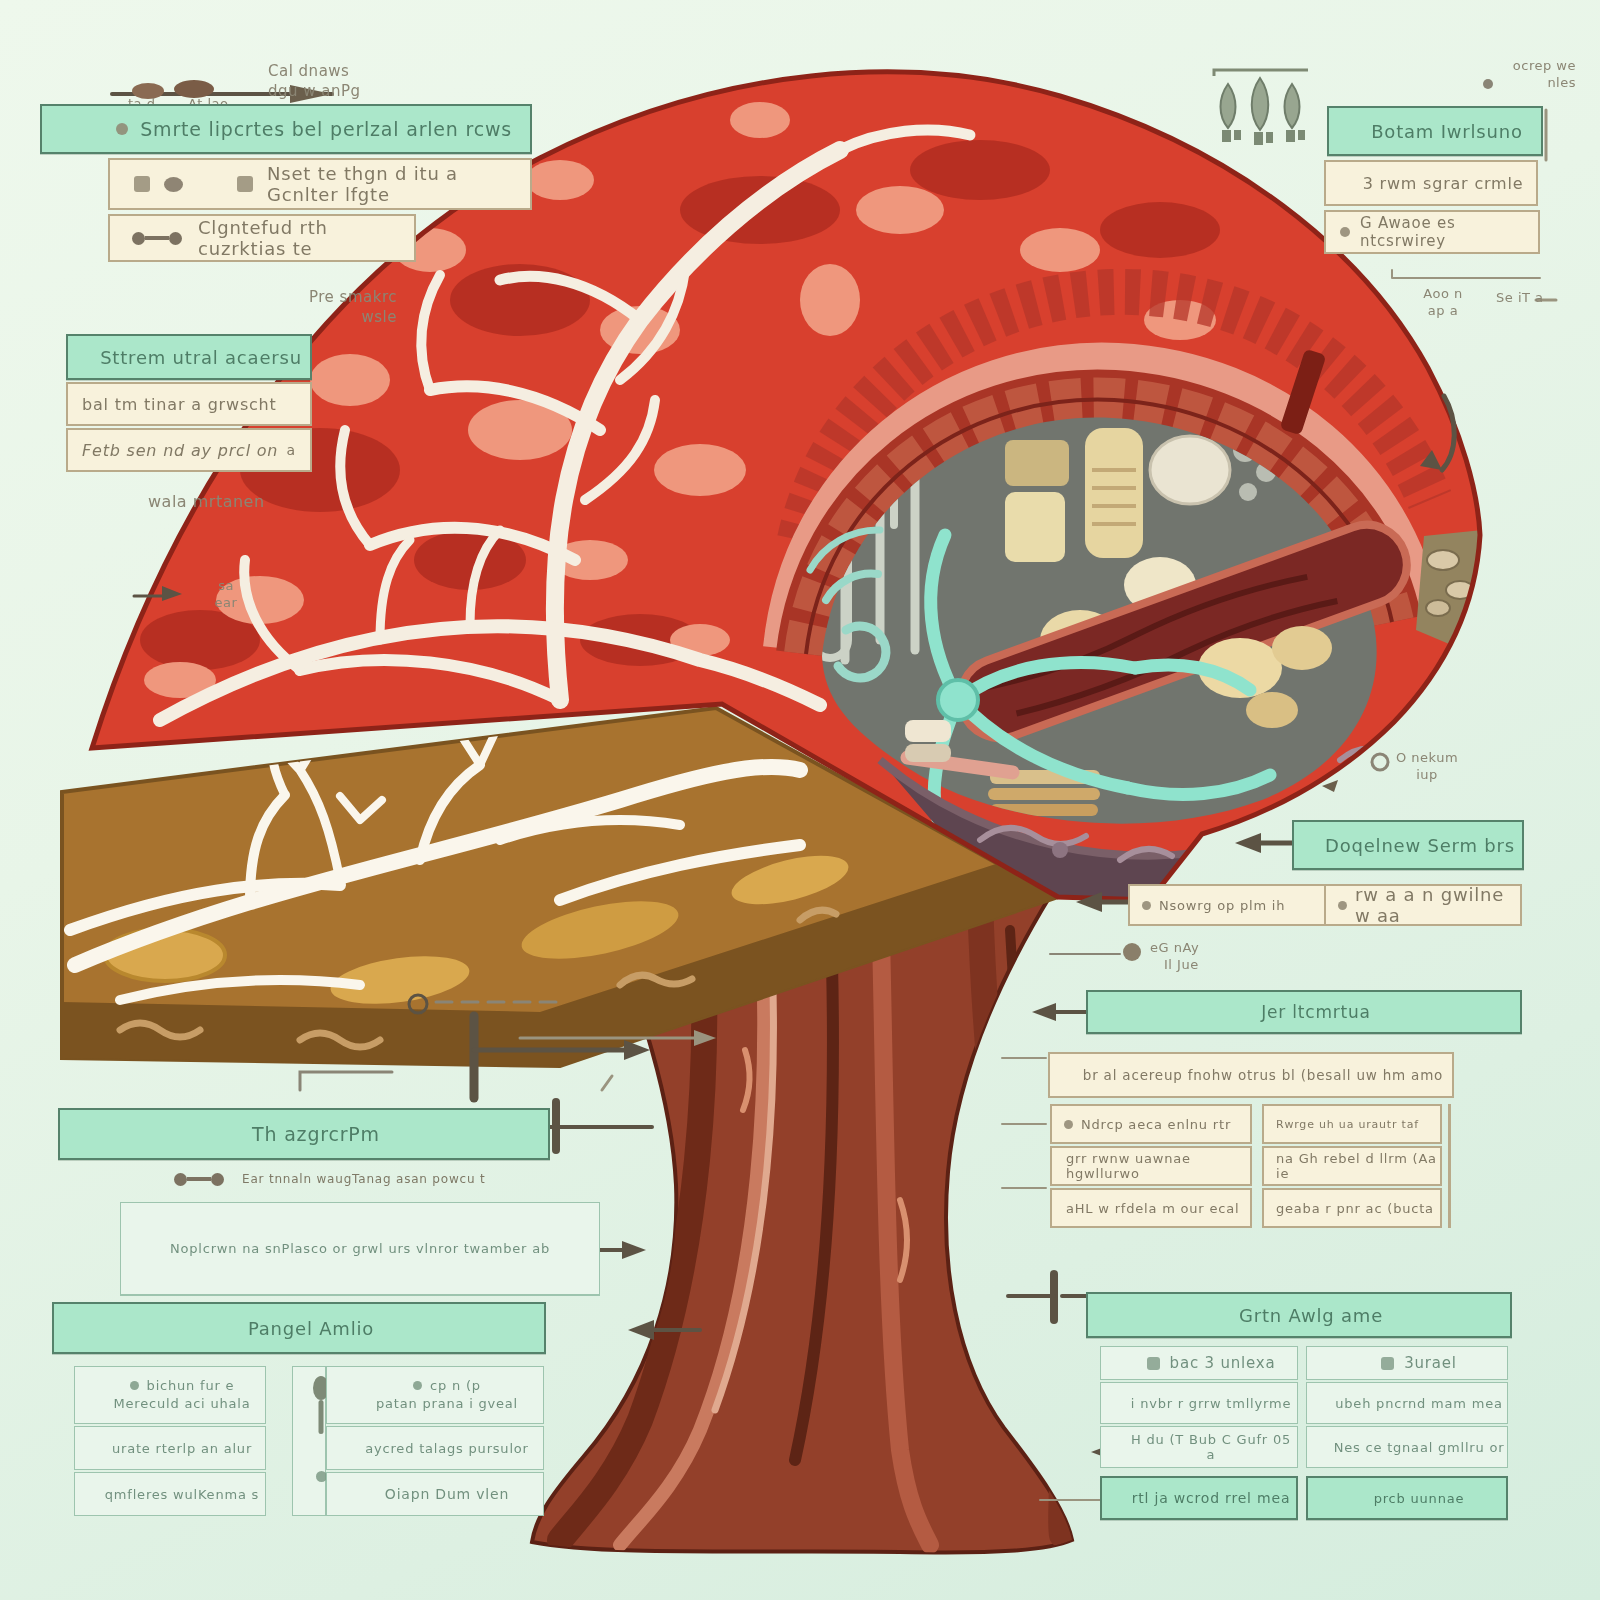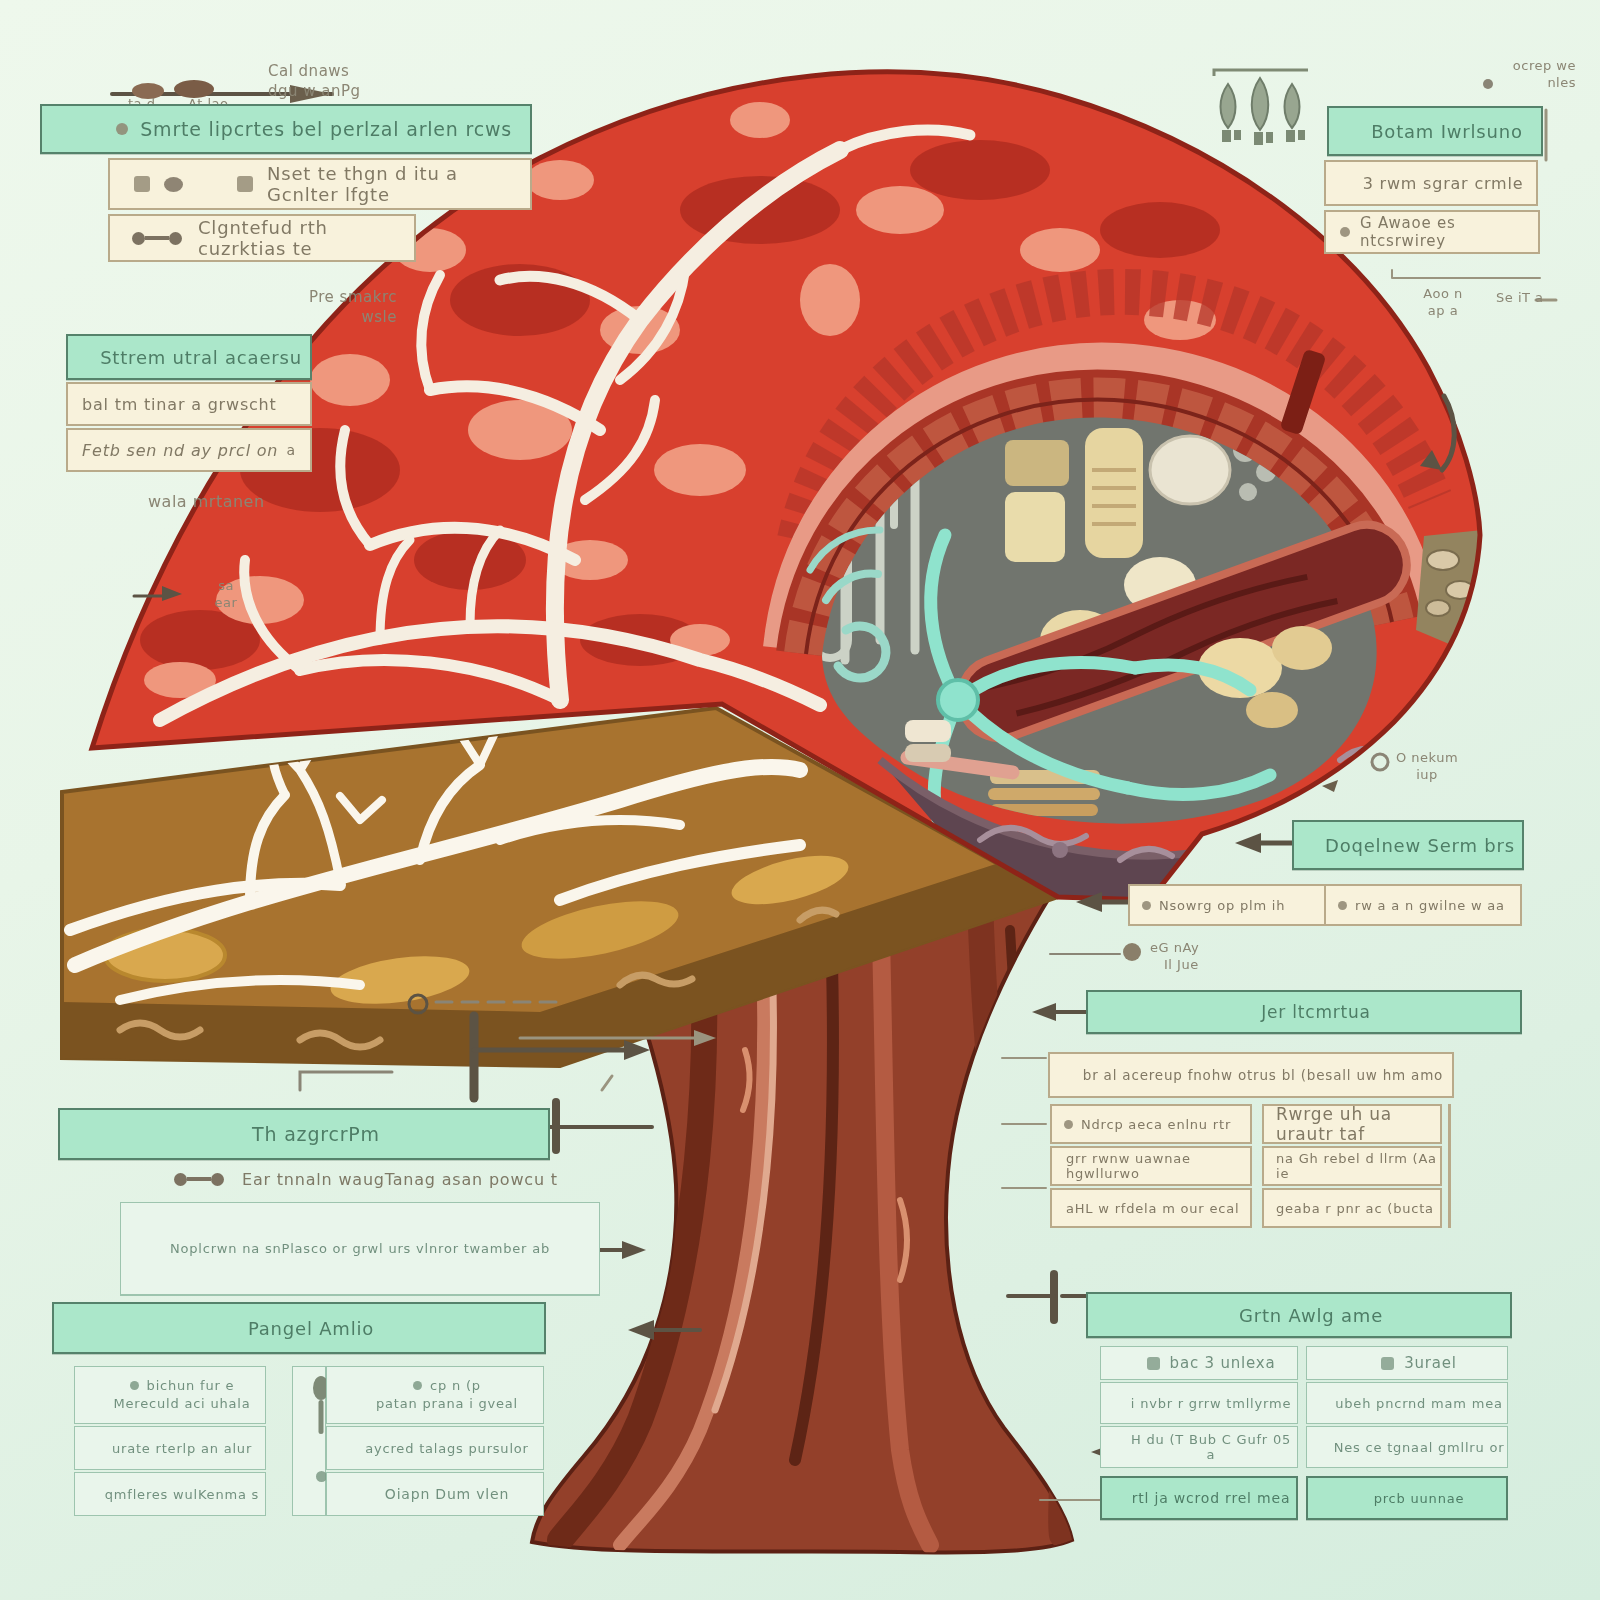--- a/index.html
+++ b/index.html
@@ -362,21 +362,21 @@
 <div class="box teal ctr" style="left:1292px;top:820px;width:232px;height:50px;">
   <span class="txt" style="font-size:18px;">Doqelnew Serm brs</span>
 </div>
 <div class="box cream" style="left:1128px;top:884px;width:394px;height:42px;padding:0;">
   <span style="flex:1;display:flex;align-items:center;gap:8px;padding-left:12px;border-right:2px solid #b9aa8a;height:100%;">
     <span class="dot" style="width:9px;height:9px;"></span>
     <span class="txt" style="font-size:13px;">Nsowrg op  plm ih</span>
   </span>
   <span style="flex:1;display:flex;align-items:center;gap:8px;padding-left:12px;height:100%;">
     <span class="dot" style="width:9px;height:9px;"></span>
-    <span class="txt" style="font-size:13px;">rw a a n gwilne w  aa</span>
+    <span class="txt" style="font-size:18px;">rw a a n gwilne w  aa</span>
   </span>
 </div>
 <div class="note" style="left:1150px;top:940px;font-size:13px;">
   <span>eG nAy</span><br>
   <span style="margin-left:14px;">Il Jue</span>
 </div>
 <div class="box teal ctr" style="left:1086px;top:990px;width:436px;height:44px;">
   <span class="txt" style="font-size:17px;">Jer ltcmrtua</span>
 </div>
 <div class="box cream ctr" style="left:1048px;top:1052px;width:406px;height:46px;">
@@ -386,21 +386,21 @@
   <span class="dot" style="width:9px;height:9px;"></span>
   <span class="txt" style="font-size:13px;text-align:right;">Ndrcp aeca enlnu rtr</span>
 </div>
 <div class="box cream" style="left:1050px;top:1146px;width:202px;height:40px;padding-left:14px;">
   <span class="txt" style="font-size:13px;">grr rwnw uawnae hgwllurwo</span>
 </div>
 <div class="box cream" style="left:1050px;top:1188px;width:202px;height:40px;padding-left:14px;">
   <span class="txt" style="font-size:13px;">aHL w rfdela m our ecal</span>
 </div>
 <div class="box cream" style="left:1262px;top:1104px;width:180px;height:40px;padding-left:12px;">
-  <span class="txt" style="font-size:17px;">Rwrge uh ua urautr taf</span>
+  <span class="txt" style="font-size:11px;">Rwrge uh ua urautr taf</span>
 </div>
 <div class="box cream" style="left:1262px;top:1146px;width:180px;height:40px;padding-left:12px;">
   <span class="txt" style="font-size:13px;">na Gh rebel d llrm (Aa ie</span>
 </div>
 <div class="box cream" style="left:1262px;top:1188px;width:180px;height:40px;padding-left:12px;">
   <span class="txt" style="font-size:13px;">geaba r pnr ac (bucta</span>
 </div>
 <div class="vline" style="left:1448px;top:1104px;width:3px;height:124px;"></div>
 
 <div class="box teal ctr" style="left:1086px;top:1292px;width:426px;height:46px;">
@@ -435,21 +435,21 @@
 
 <div class="box teal ctr" style="left:58px;top:1108px;width:492px;height:52px;">
   <span class="txt" style="font-size:19px;">Th azgrcrPm</span>
 </div>
 <div class="box" style="left:150px;top:1162px;width:440px;height:34px;gap:18px;color:#6d6450;">
   <span class="dumb">
         <i></i>
         <b></b>
         <i></i>
       </span>
-  <span class="txt" style="font-size:16px;">Ear tnnaln waugTanag asan powcu t</span>
+  <span class="txt" style="font-size:12px;">Ear tnnaln waugTanag asan powcu t</span>
 </div>
 <div class="box lg" style="left:120px;top:1202px;width:480px;height:94px;flex-direction:column;padding:0;align-items:stretch;">
   <span style="flex:1;display:flex;align-items:center;justify-content:center;border-bottom:1.5px solid #9dc4ae;">
     <span class="txt" style="font-size:13px;">Noplcrwn na snPlasco or grwl urs vlnror twamber ab</span>
   </span>
 </div>
 <div class="box teal ctr" style="left:52px;top:1302px;width:494px;height:52px;">
   <span class="txt" style="font-size:18px;">Pangel Amlio</span>
 </div>
 <div class="box lg ctr" style="left:74px;top:1366px;width:192px;height:58px;flex-direction:column;line-height:1.4;">

